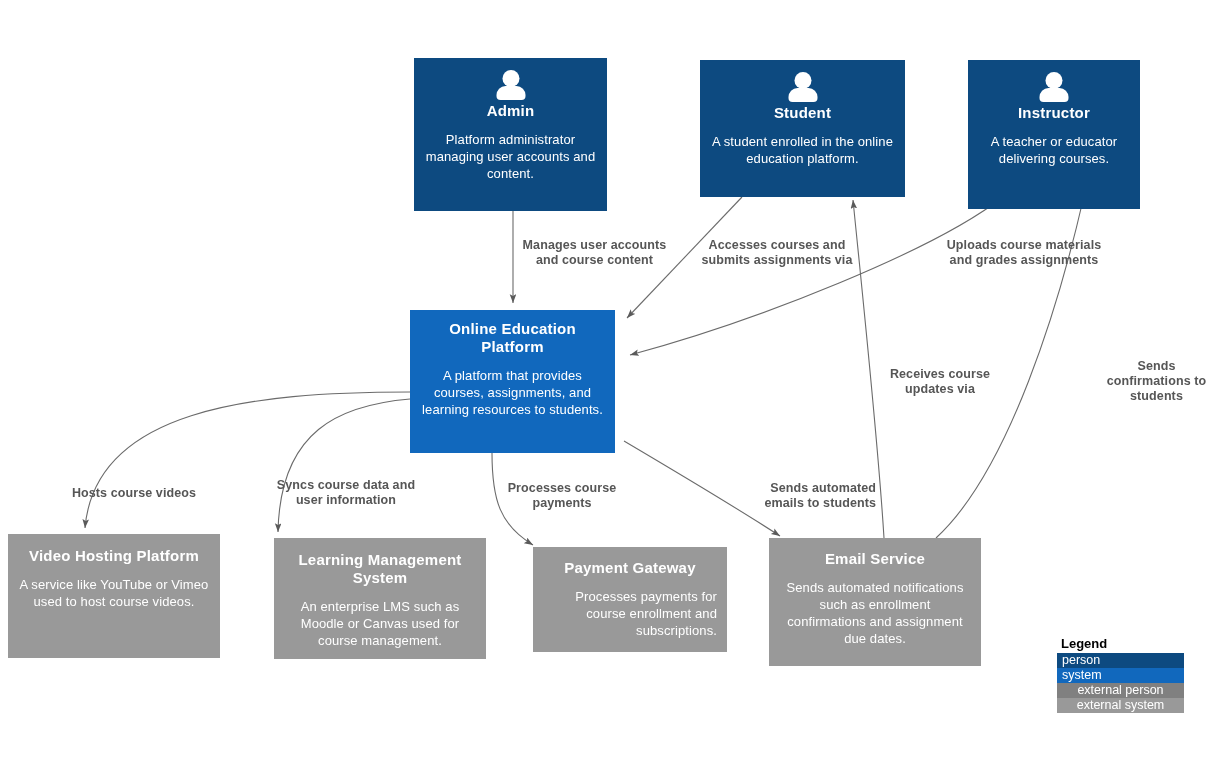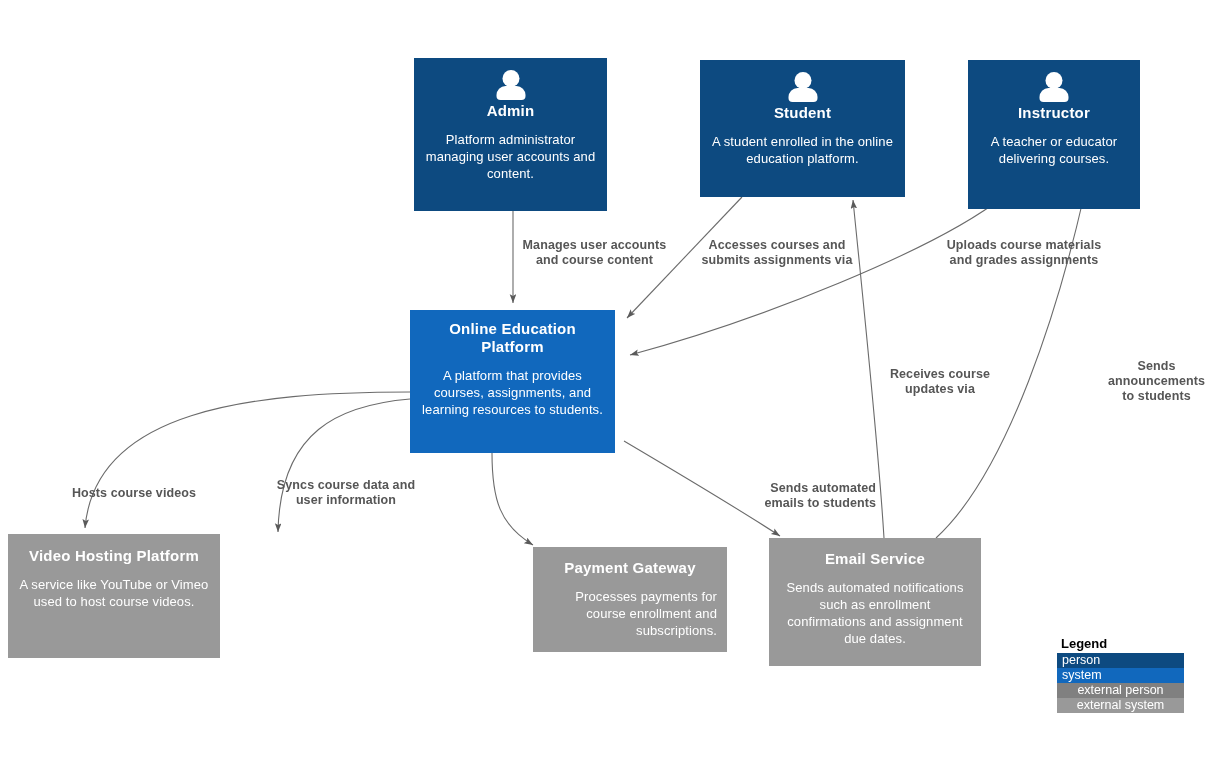--- a/index.html
+++ b/index.html
@@ -117,20 +117,24 @@
   <div class="node system" id="n-platform" style="left:410px;top:310px;width:205px;height:143px;padding-top:10px;text-align:center;">
     <div class="ttl">Online Education Platform</div>
     <div class="dsc">A platform that provides courses, assignments, and learning resources to students.</div>
   </div>
 
   <div class="node ext-system" id="n-video" style="left:8px;top:534px;width:212px;height:124px;padding-top:13px;">
     <div class="ttl">Video Hosting Platform</div>
     <div class="dsc">A service like YouTube or Vimeo used to host course videos.</div>
   </div>
 
+  <div class="node ext-system" id="n-lms" style="left:274px;top:538px;width:212px;height:121px;padding-top:13px;">
+    <div class="ttl">Learning Management System</div>
+    <div class="dsc">An enterprise LMS such as Moodle or Canvas used for course management.</div>
+  </div>
 
   <div class="node ext-system" id="n-payment" style="left:533px;top:547px;width:194px;height:105px;padding-top:12px;text-align:right;">
     <div class="ttl">Payment Gateway</div>
     <div class="dsc">Processes payments for course enrollment and subscriptions.</div>
   </div>
 
   <div class="node ext-system" id="n-email" style="left:769px;top:538px;width:212px;height:128px;padding-top:12px;">
     <div class="ttl">Email Service</div>
     <div class="dsc">Sends automated notifications such as enrollment confirmations and assignment due dates.</div>
   </div>
@@ -138,26 +142,27 @@
   <div class="edge-label" style="left:517px;top:238px;width:155px;">Manages user accounts and course content</div>
 
   <div class="edge-label" style="left:697px;top:238px;width:160px;">Accesses courses and submits assignments via</div>
 
   <div class="edge-label" style="left:945px;top:238px;width:158px;">Uploads course materials and grades assignments</div>
 
   <div class="edge-label" style="left:60px;top:486px;width:148px;">Hosts course videos</div>
 
   <div class="edge-label" style="left:272px;top:478px;width:148px;">Syncs course data and user information</div>
 
+  <div class="edge-label" style="left:496px;top:481px;width:132px;">Processes course payments</div>
 
   <div class="edge-label" style="left:728px;top:481px;width:148px;text-align:right;">Sends automated emails to students</div>
 
   <div class="edge-label" style="left:880px;top:367px;width:120px;">Receives course updates via</div>
 
-  <div class="edge-label" style="left:1104px;top:359px;width:105px;">Sends announcements to students</div>
+  <div class="edge-label" style="left:1104px;top:359px;width:105px;">Sends confirmations to students</div>
 
   <div id="legend">
     <div class="lg-title">Legend</div>
     <div class="lg-row c-person">person</div>
     <div class="lg-row c-system">system</div>
     <div class="lg-row c-extperson">external person</div>
     <div class="lg-row c-extsystem">external system</div>
   </div>
 
 </div>

